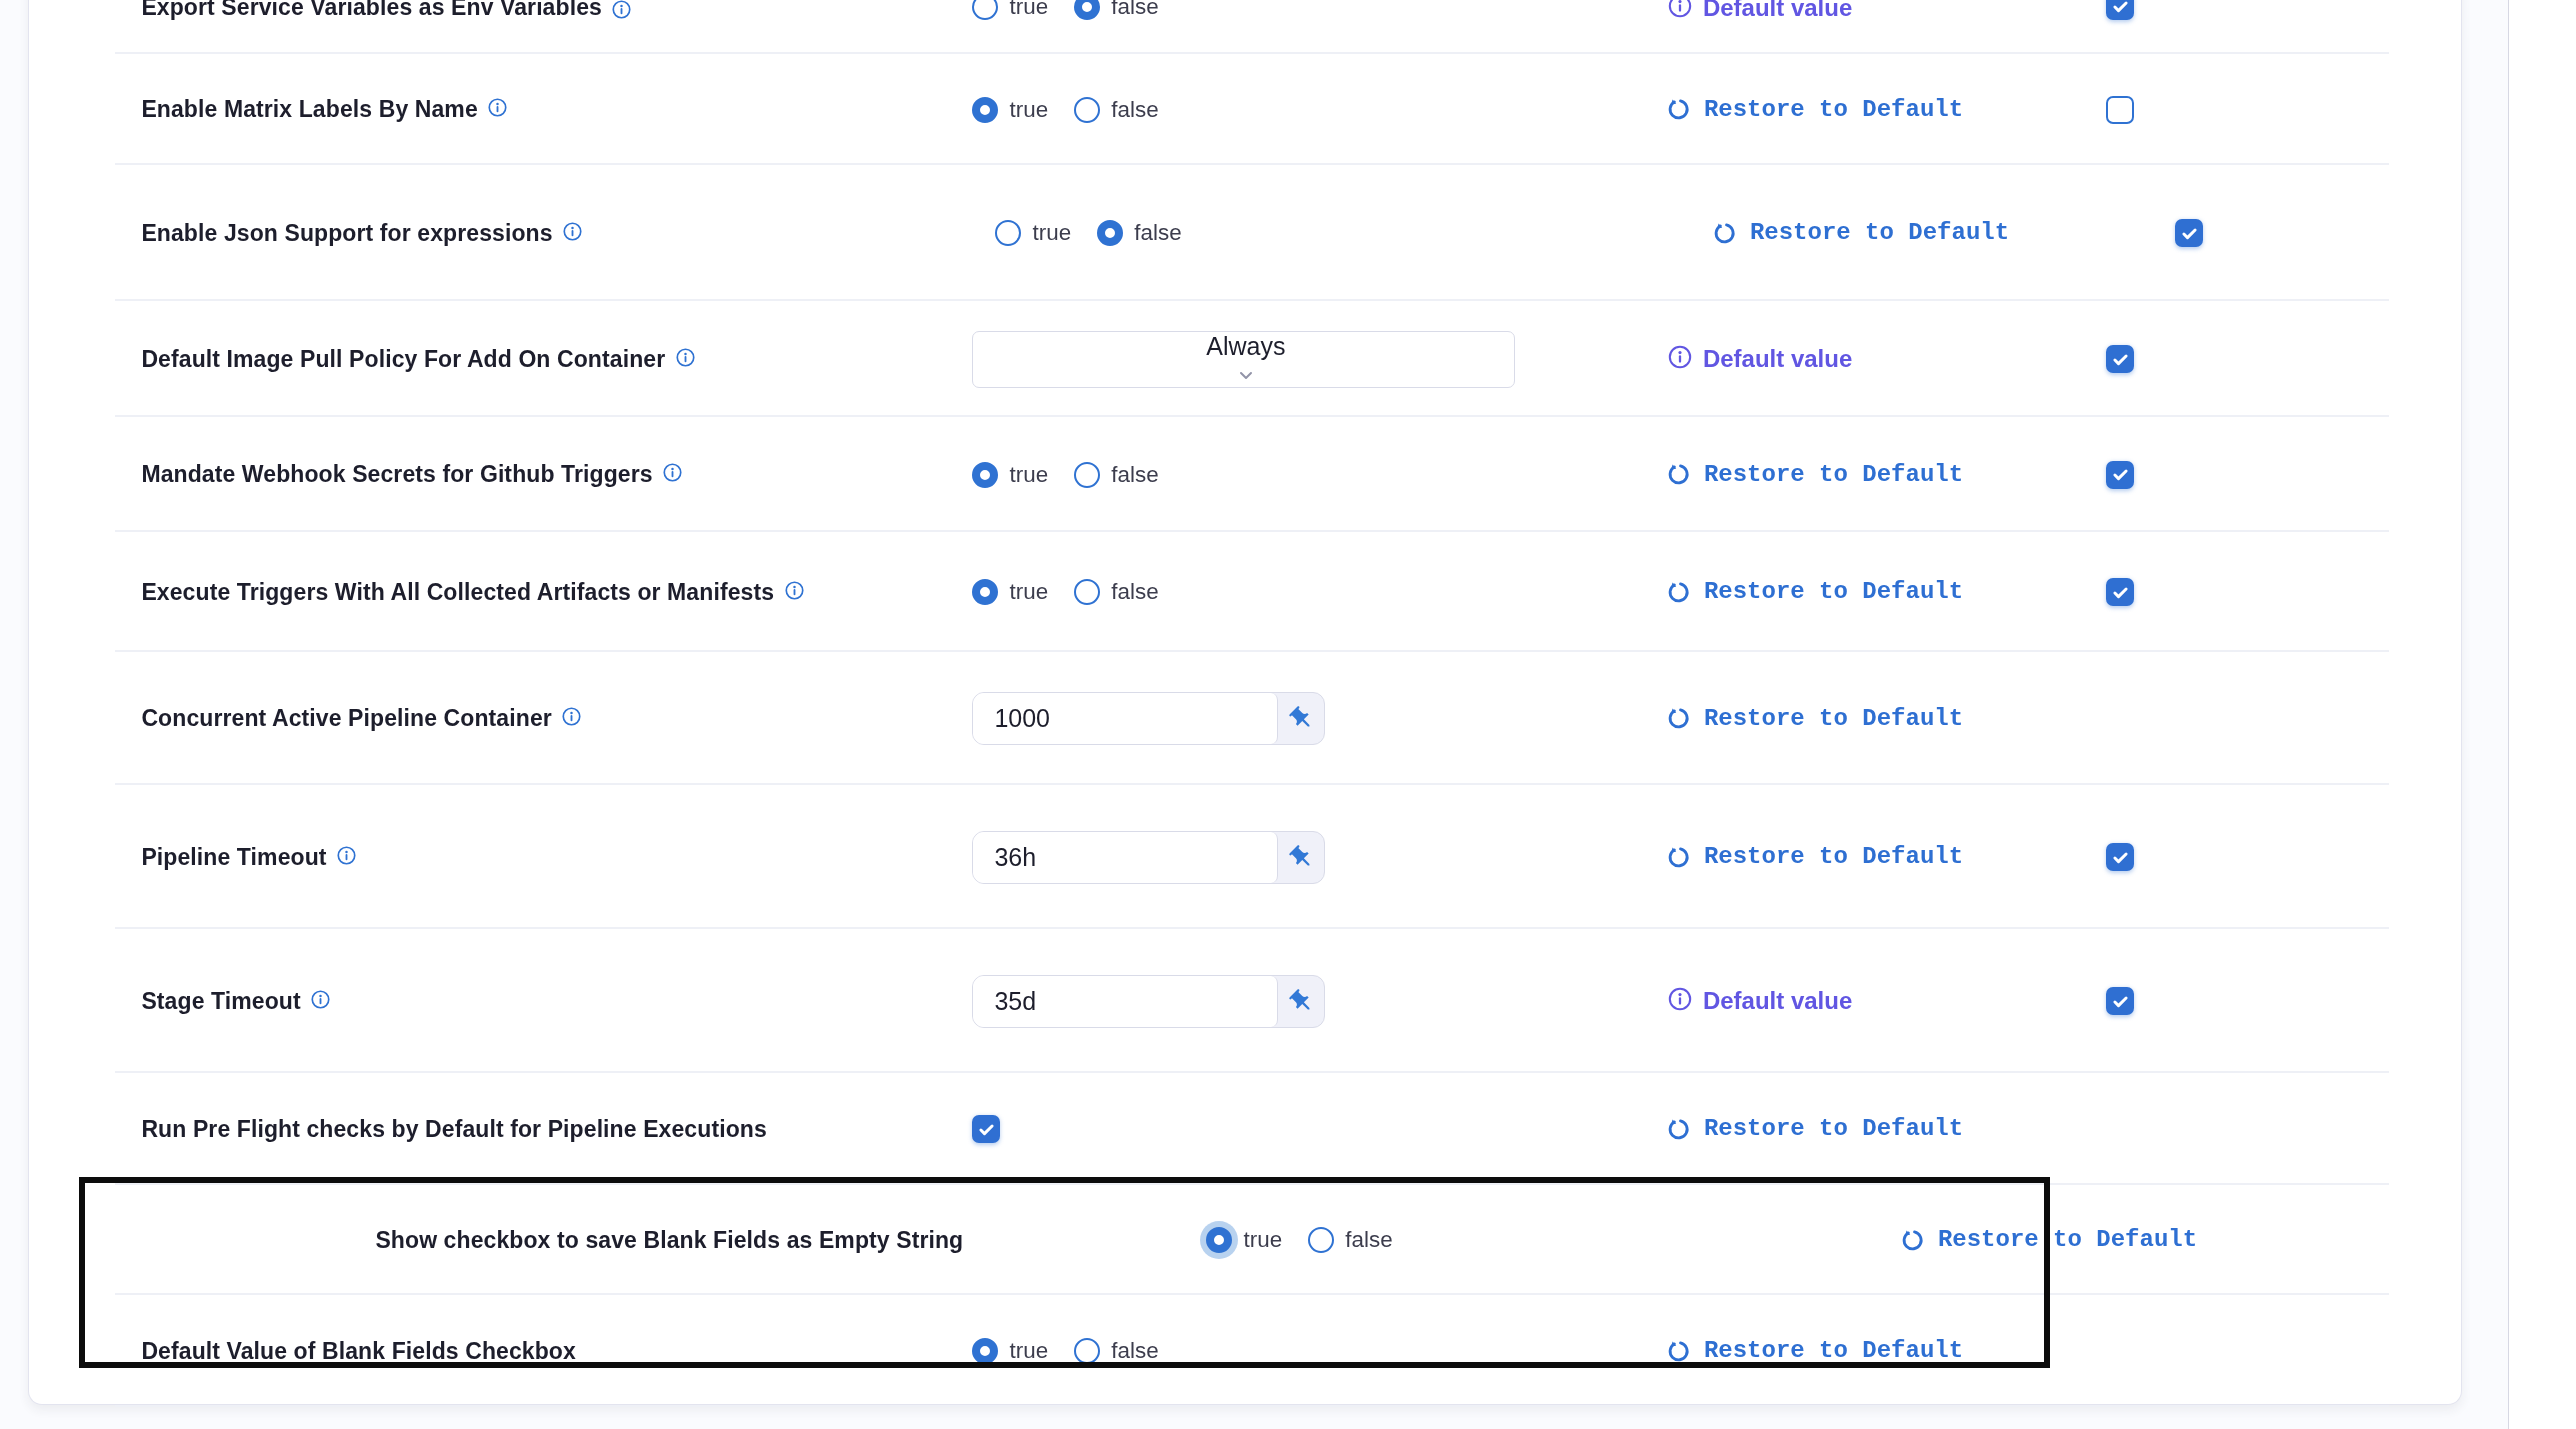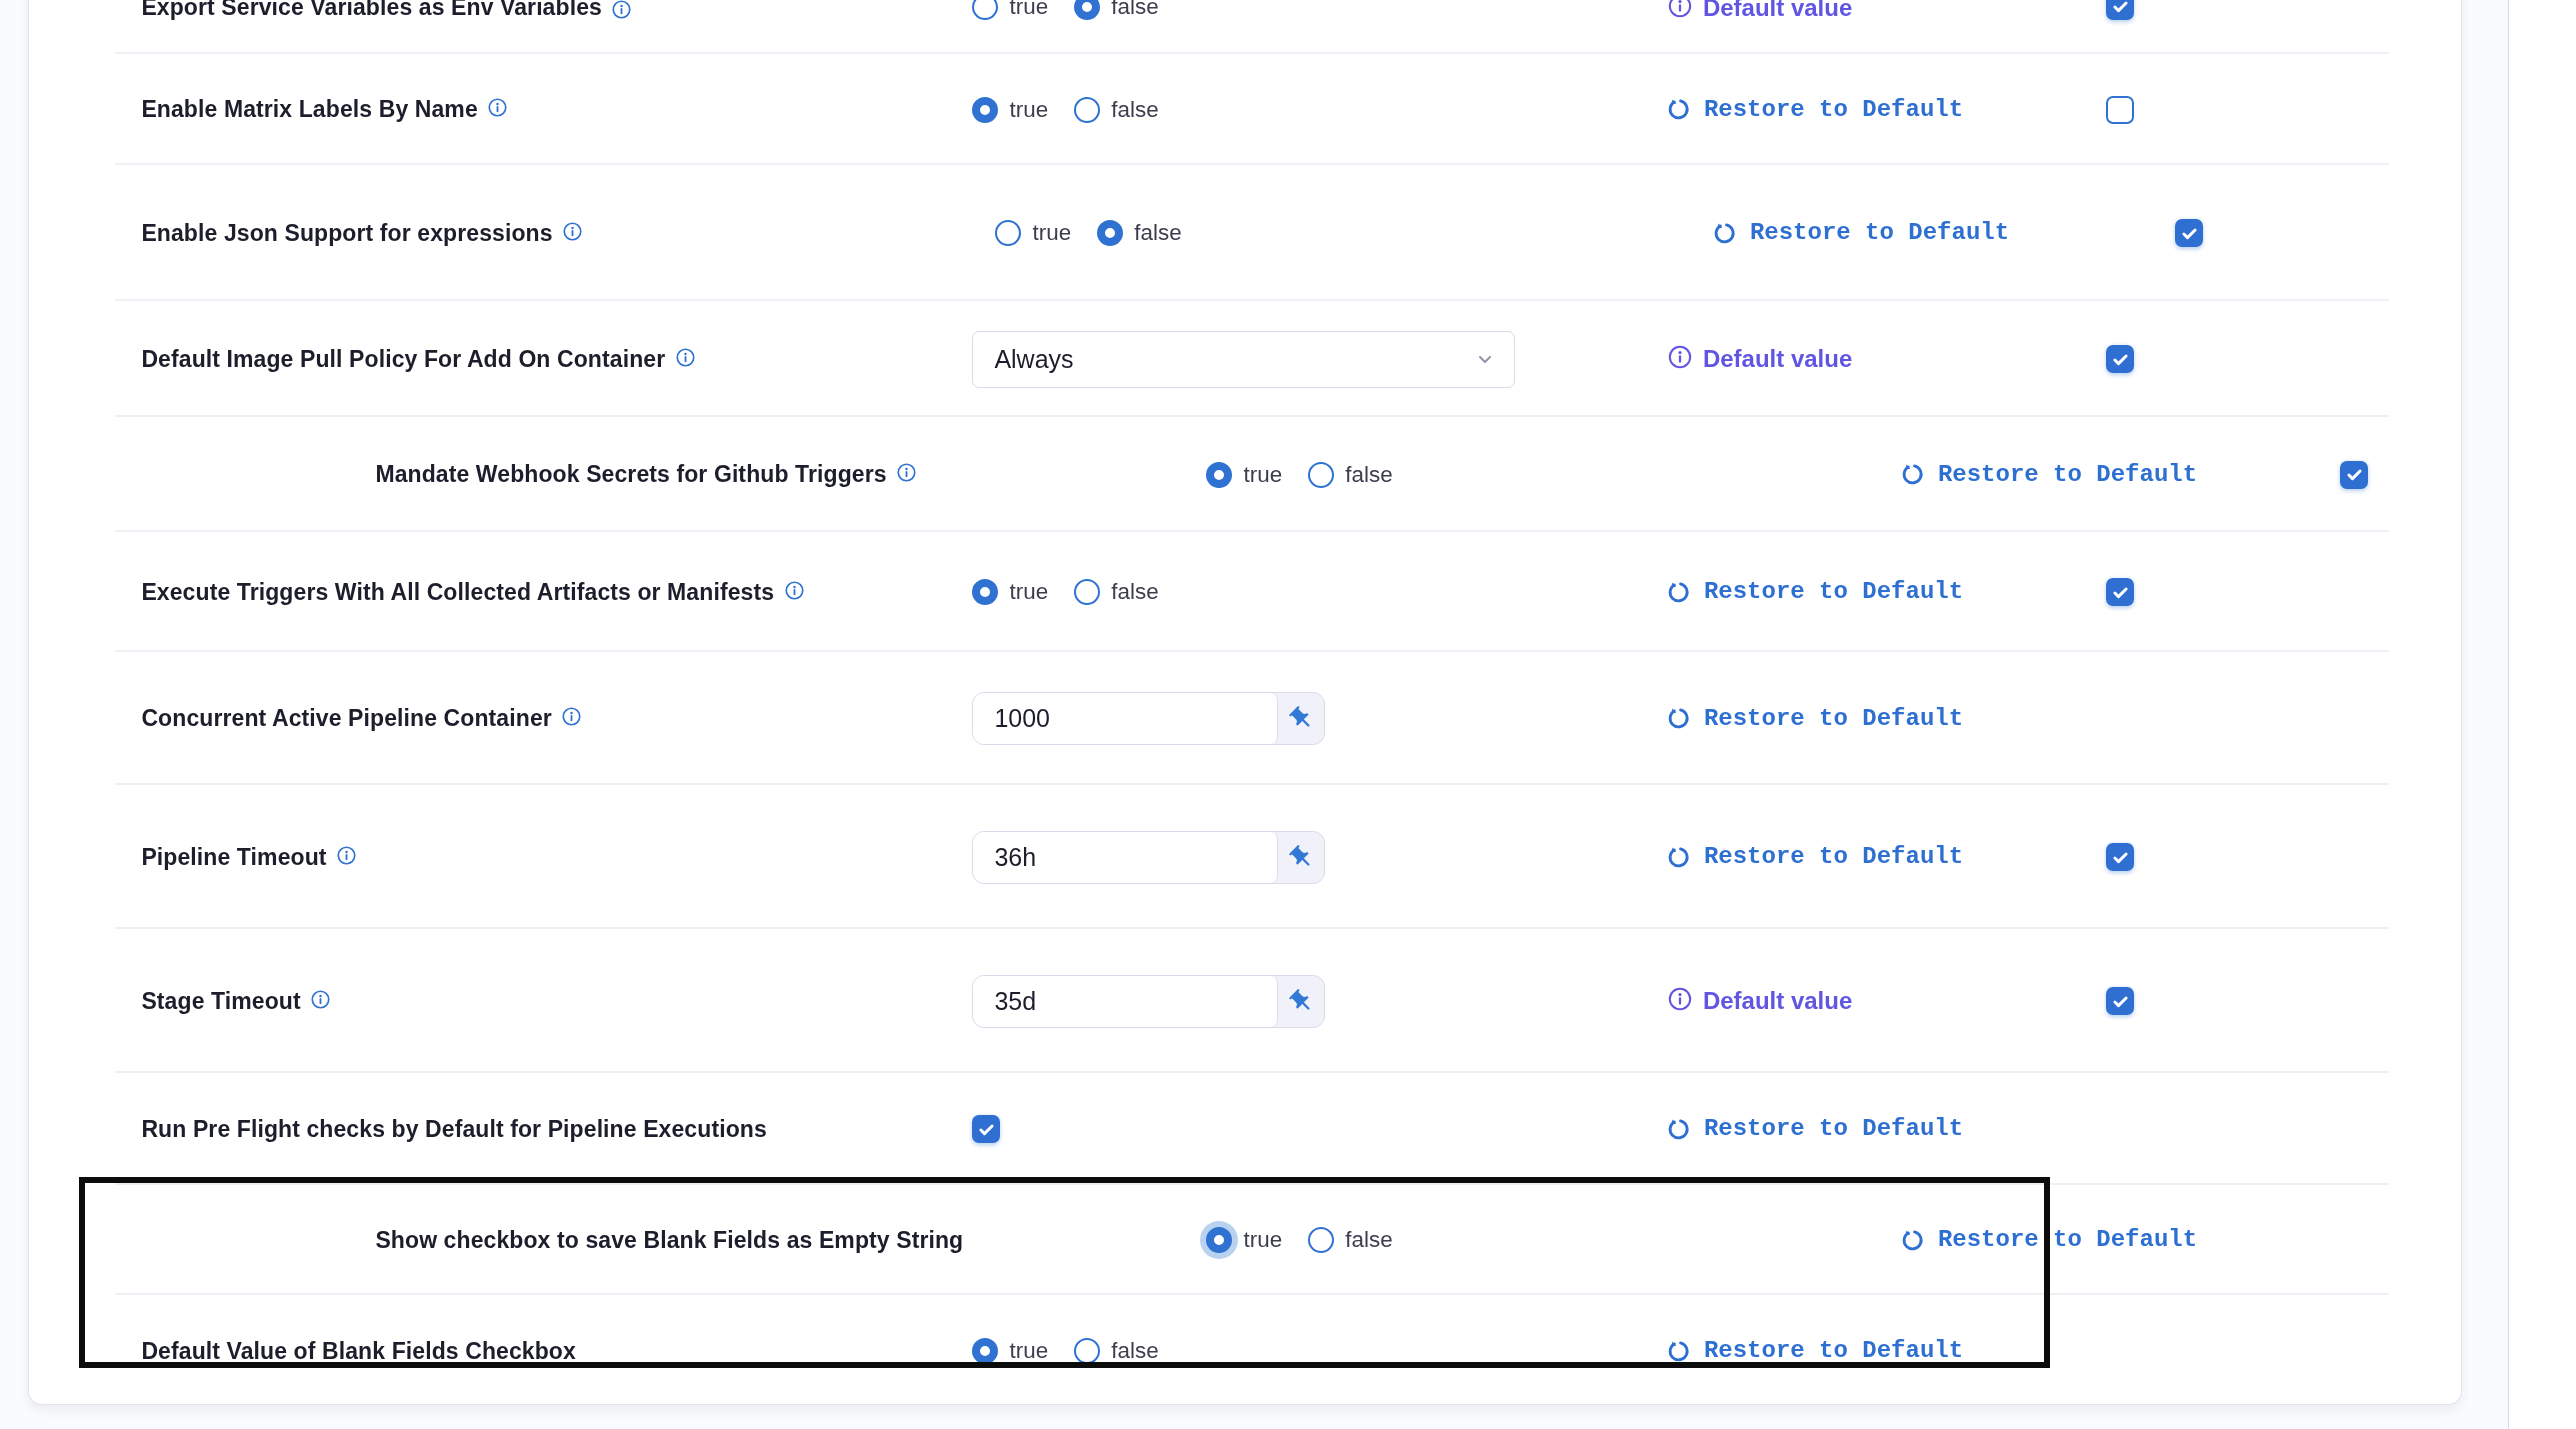--- a/index.html
+++ b/index.html
@@ -57,21 +57,21 @@
   
   .cbox{width:28px;height:28px;border-radius:7px;box-sizing:border-box;cursor:pointer;
     display:flex;align-items:center;justify-content:center;flex:0 0 auto;}
   .cbox.checked{background:#2f6fd2;box-shadow:0 1.7px 4.3px rgba(47,111,210,.35);}
   .cbox.unchecked{background:#fff;border:2.6px solid #2f72d2;}
   
   .select{
     width:543px;height:57px;box-sizing:border-box;cursor:pointer;
     border:1.7px solid #d9dbe8;border-radius:7px;background:#fff;
     display:flex;align-items:center;justify-content:space-between;
-    padding:0 17px 0 21px;font-size:25px;color:#1d1e2c;
+    padding:0 17px 0 21px;font-size:25px;color:#1d1e2c;flex-direction:column;
   }
   
   .textwrap{
     width:353px;height:53px;box-sizing:border-box;display:flex;
     border:1.7px solid #d9dbe8;border-radius:12px;background:#f0f1f9;overflow:hidden;
   }
   .textwrap input{
     flex:0 0 305px;width:305px;box-sizing:border-box;border:none;outline:none;
     background:#ffffff;border-right:1.7px solid #d9dbe8;border-radius:7px;
     font-size:25px;color:#1d1e2c;padding:0 10.3px 0 21px;
@@ -244,21 +244,21 @@
             </a>
           </div>
           <div class="col-check">
             <span class="cbox checked">
               <svg width="21" height="21" viewBox="0 0 24 24">
     <path d="M5.6 12.6 l4.1 4.1 L18.4 8" fill="none" stroke="#ffffff" stroke-width="3.4" stroke-linecap="round" stroke-linejoin="round"></path>
   </svg>
             </span>
           </div>
         </div>
-        <div class="row" style="height: 115px; justify-content: flex-end;">
+        <div class="row" style="height: 115px;">
           <div class="col-label">
             <span class="setting-label">Mandate Webhook Secrets for Github Triggers</span>
             <span class="info-ic">
     <svg width="21" height="21" viewBox="0 0 24 24">
       <circle cx="12" cy="12" r="9.4" fill="none" stroke="#2f72d2" stroke-width="1.9"></circle>
       <circle cx="12" cy="7.9" r="1.45" fill="#2f72d2"></circle>
       <rect x="10.95" y="10.4" width="2.1" height="6.9" rx="1.05" fill="#2f72d2"></rect>
     </svg>
             </span>
           </div>

